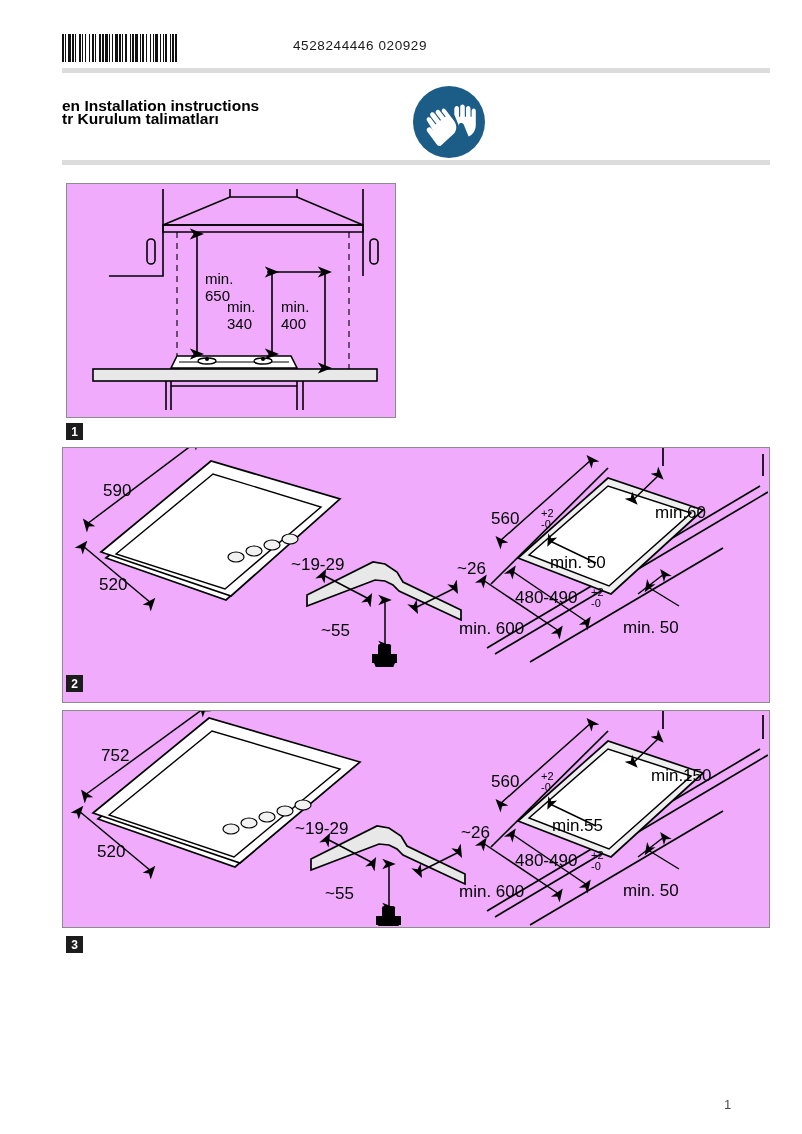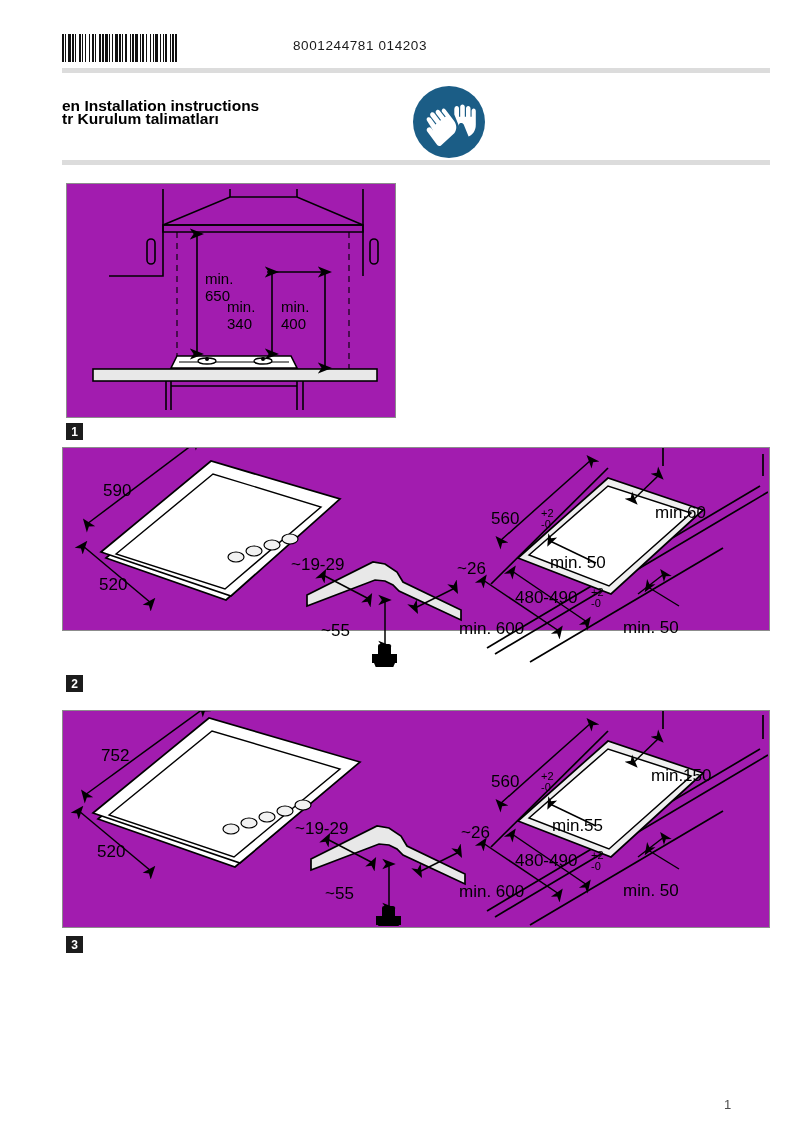--- a/index.html
+++ b/index.html
@@ -25,23 +25,23 @@
   .rule.bottom{top:160px;}
 
   .langline{position:absolute;left:62px;font-weight:bold;font-size:15.5px;white-space:nowrap;}
   .langline.en{top:97px;}
   .langline.tr{top:110px;}
 
   
   .pictogram{position:absolute;left:413px;top:86px;width:72px;height:72px;}
 
   
-  .figure{position:absolute;border:1.6px solid #8c8c8c;background:#a21caf;box-sizing:border-box;}
+  .figure{position:absolute;border:1.6px solid #8c8c8c;background:#f0abfc;box-sizing:border-box;}
   .fig1{left:66px;top:183px;width:330px;height:235px;}
-  .fig2{left:62px;top:447px;width:708px;height:184px;text-decoration:underline;}
+  .fig2{left:62px;top:447px;width:708px;height:256px;text-decoration:underline;}
   .fig3{left:62px;top:710px;width:708px;height:218px;}
 
   .badge{
     position:absolute;width:17px;height:17px;background:#1c1c1c;color:#fff;
     font-size:12px;font-weight:bold;display:flex;align-items:center;justify-content:center;
     font-family:"Liberation Sans",sans-serif;
   }
   .badge.b1{left:66px;top:423px;}
   .badge.b2{left:66px;top:675px;}
   .badge.b3{left:66px;top:936px;}
@@ -123,21 +123,21 @@
       <i style="width: 2px; background: rgb(17, 17, 17);"></i>
       <i style="width: 3px; background: rgb(255, 255, 255);"></i>
       <i style="width: 1px; background: rgb(17, 17, 17);"></i>
       <i style="width: 1px; background: rgb(255, 255, 255);"></i>
       <i style="width: 2px; background: rgb(17, 17, 17);"></i>
       <i style="width: 1px; background: rgb(255, 255, 255);"></i>
       <i style="width: 2px; background: rgb(17, 17, 17);"></i>
       <i style="width: 2px; background: rgb(255, 255, 255);"></i>
     </div>
 
-  <div class="docnum">8001244781 014203</div>
+  <div class="docnum">4528244446 020929</div>
 
   <div class="rule top"></div>
 
   <div class="langline en">en Installation instructions</div>
   <div class="langline tr">tr Kurulum talimatları</div>
 
   <div class="pictogram">
     <svg width="72" height="72" viewBox="0 0 72 72">
       <circle cx="36" cy="36" r="36" fill="#1b5d86"></circle>
       <g fill="#ffffff">

